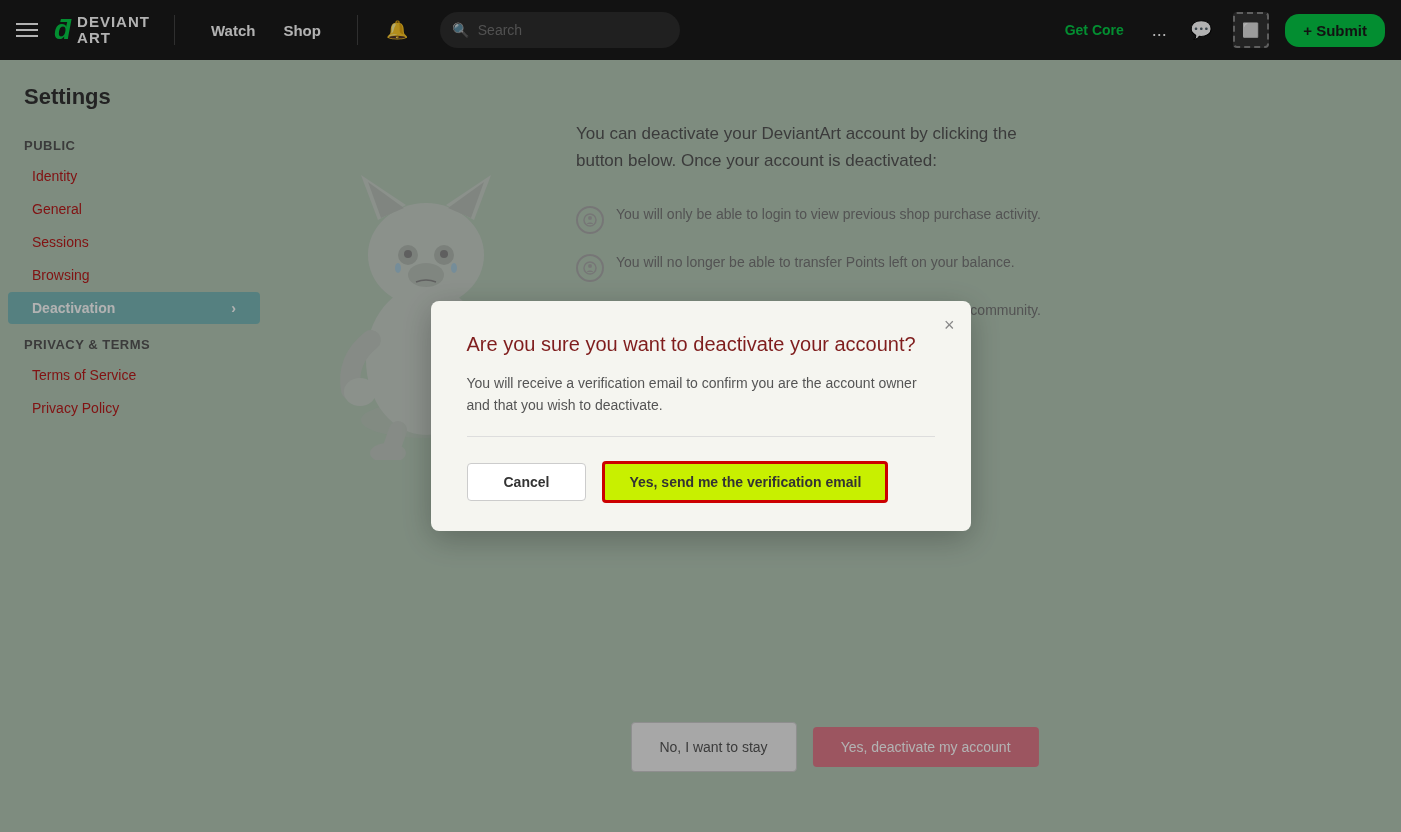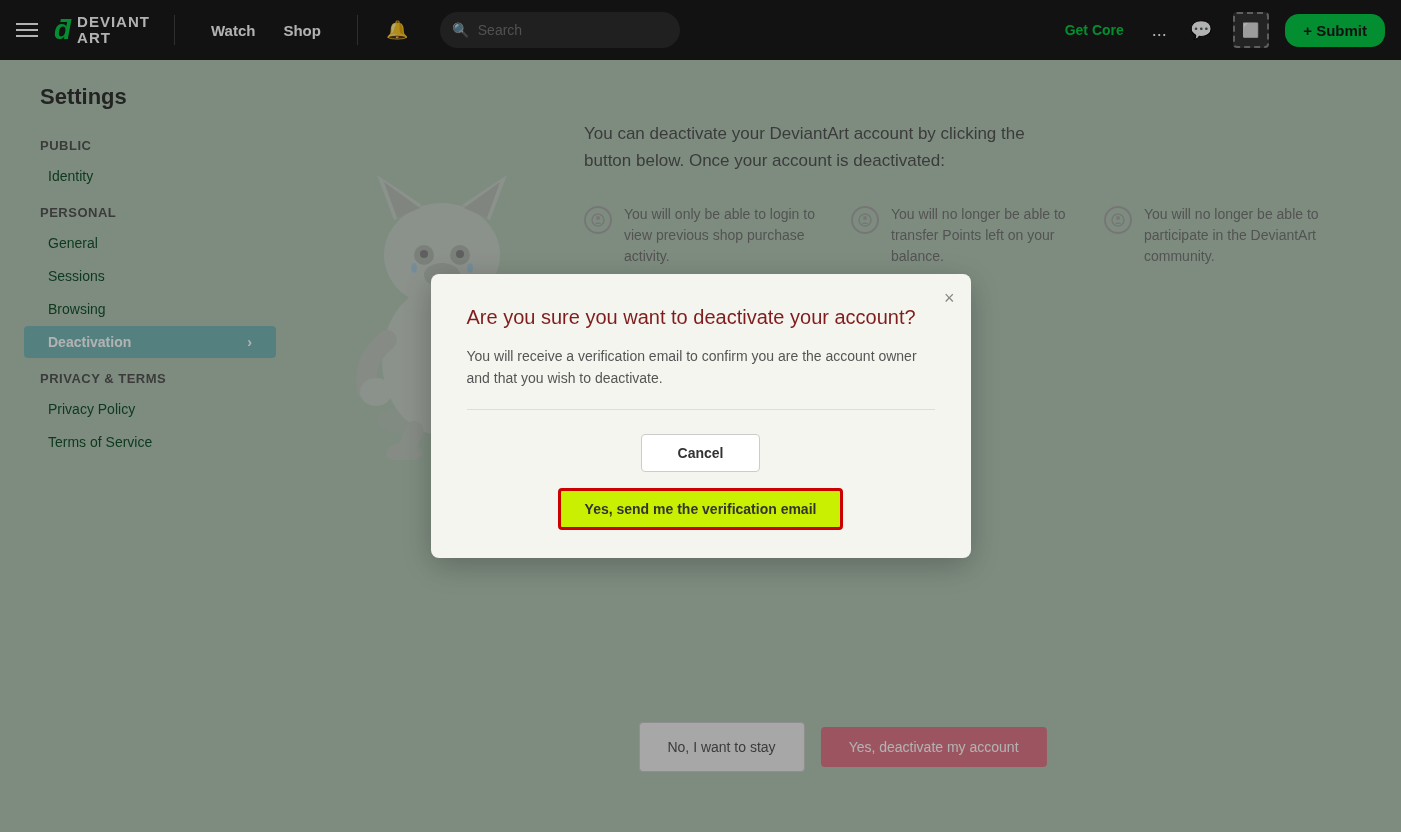--- a/index.html
+++ b/index.html
@@ -116,21 +116,20 @@
       cursor: pointer;
       display: flex;
       align-items: center;
       gap: 6px;
     }
 
     
     .page-body {
       display: flex;
       height: calc(832px - 60px);
-      margin-left: 16px;
     }
 
     
     .sidebar {
       width: 268px;
       padding: 24px 0;
       flex-shrink: 0;
       background: #b5c9b7;
     }
     .sidebar-title {
@@ -145,21 +144,21 @@
       color: #555;
       padding: 12px 24px 6px 24px;
       text-transform: uppercase;
       letter-spacing: 0.5px;
     }
     .sidebar-item {
       display: flex;
       align-items: center;
       padding: 8px 24px;
       font-size: 14px;
-      color: #14532d;
+      color: #b91c1c;
       cursor: pointer;
       border-radius: 4px;
       margin: 1px 8px;
     }
     .sidebar-item.active {
       background: #7ab8b8;
       color: #fff;
       font-weight: 600;
     }
     .sidebar-item.active .sidebar-item-arrow { margin-left: auto; }
@@ -168,21 +167,21 @@
     
     .main-content {
       flex: 1;
       padding: 40px 48px;
       position: relative;
     }
 
     
     .deact-container {
       display: flex;
-      gap: 32px;
+      gap: 40px;
       align-items: flex-start;
       position: relative;
     }
     .deact-mascot {
       width: 220px;
       flex-shrink: 0;
     }
     .deact-mascot svg {
       width: 220px;
       height: 360px;
@@ -193,21 +192,21 @@
     }
     .deact-intro {
       font-size: 17px;
       color: #555;
       line-height: 1.6;
       margin-bottom: 30px;
       max-width: 460px;
     }
     .deact-bullets {
       display: flex;
-      flex-direction: row;
+      flex-direction: column;
       gap: 18px;
       margin-bottom: 30px;
     }
     .deact-bullet {
       display: flex;
       gap: 12px;
       align-items: flex-start;
       color: #777;
       font-size: 14px;
       line-height: 1.5;
@@ -303,21 +302,20 @@
     }
     .modal-divider {
       height: 1px;
       background: #ddd;
       margin-bottom: 24px;
     }
     .modal-actions {
       display: flex;
       gap: 16px;
       align-items: center;
-      flex-direction: column;
     }
     .modal-cancel-btn {
       background: #fff;
       color: #333;
       border: 1px solid #ccc;
       border-radius: 4px;
       padding: 10px 36px;
       font-size: 14px;
       font-weight: 600;
       cursor: pointer;
@@ -370,41 +368,40 @@
 <div class="page-body">
 
   <aside class="sidebar">
     <div class="sidebar-title">Settings</div>
 
     <div class="sidebar-section-label">Public</div>
     <div class="sidebar-item">
       <span>Identity</span>
     </div>
 
-    <div class="sidebar-section-label">Personal</div>
     <div class="sidebar-item">
       <span>General</span>
     </div>
     <div class="sidebar-item">
       <span>Sessions</span>
     </div>
     <div class="sidebar-item">
       <span>Browsing</span>
     </div>
     <div class="sidebar-item active">
       <span>Deactivation</span>
       <span class="sidebar-item-arrow">›</span>
     </div>
 
     <div class="sidebar-section-label">Privacy &amp; Terms</div>
     <div class="sidebar-item">
+      <span>Terms of Service</span>
+    </div>
+    <div class="sidebar-item">
       <span>Privacy Policy</span>
-    </div>
-    <div class="sidebar-item">
-      <span>Terms of Service</span>
     </div>
   </aside>
 
   <main class="main-content">
     <div class="deact-container">
 
       <div class="deact-mascot">
         <svg viewBox="0 0 220 360" xmlns="http://www.w3.org/2000/svg">
 
           <ellipse cx="110" cy="320" rx="65" ry="18" fill="#c0c8c0" opacity="0.5"></ellipse>

